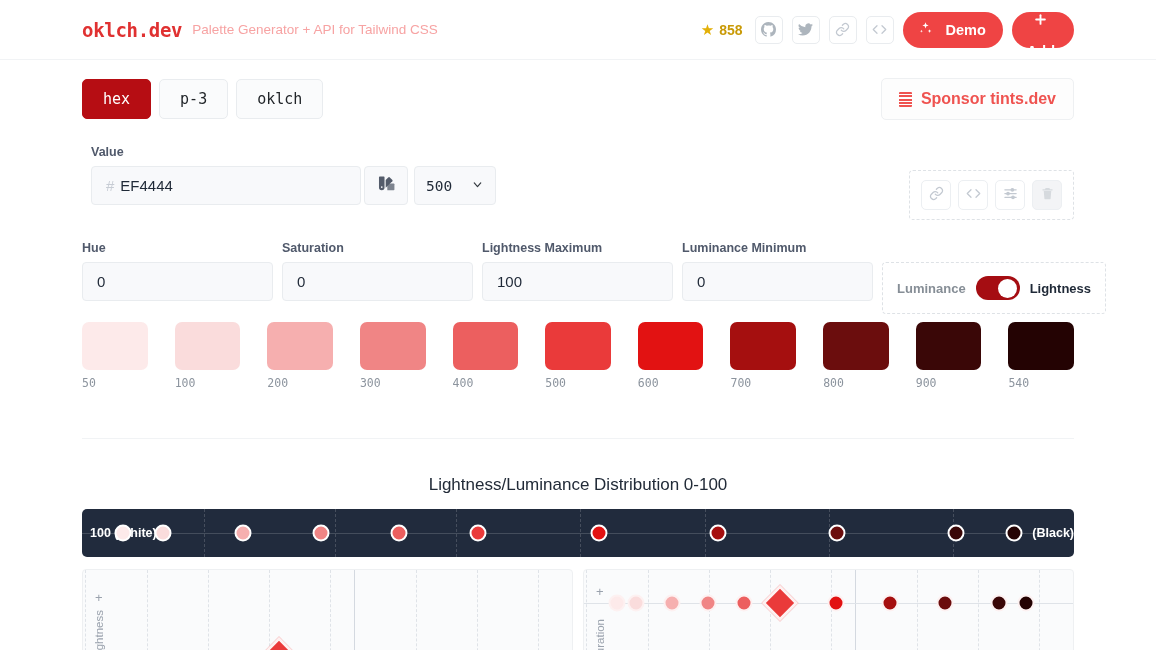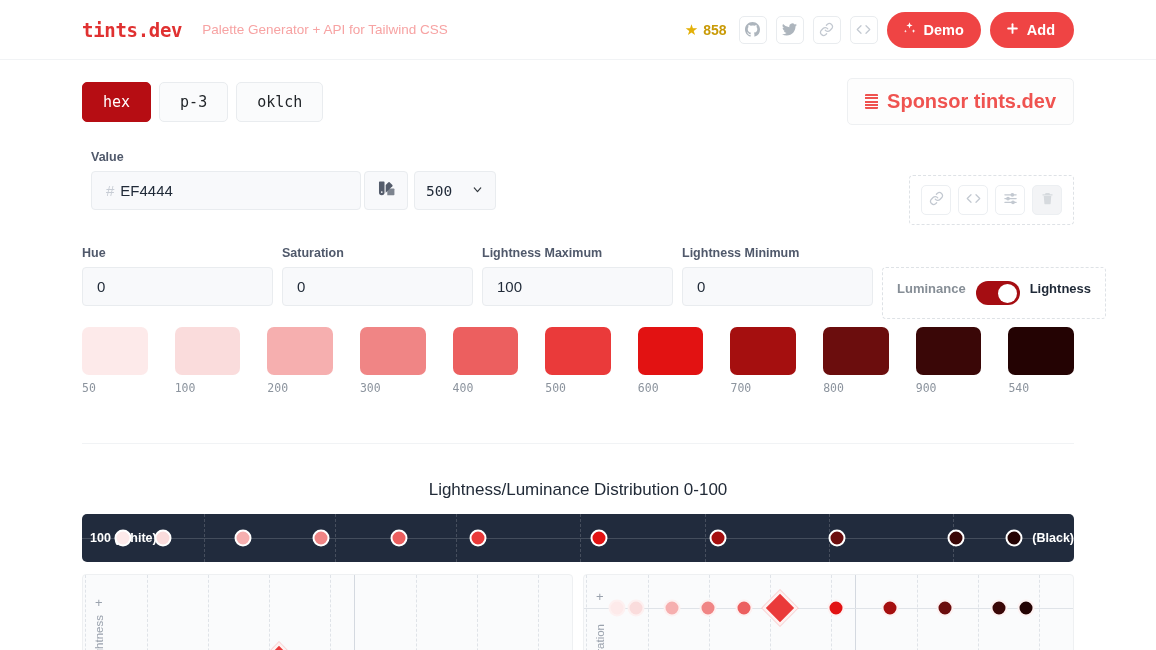--- a/index.html
+++ b/index.html
@@ -21,21 +21,21 @@
     padding: 0 82px;
   }
   .brand {
     font-family: "DejaVu Sans Mono", monospace;
     font-weight: bold;
     font-size: 19px;
     color: #e03131;
     letter-spacing: -0.3px;
   }
   .tagline {
-    margin-left: 20px;
+    margin-left: 10px;
     font-size: 13.5px;
     color: #f7a3a3;
   }
   .header-right {
     margin-left: auto;
     display: flex; align-items: center; gap: 9px;
   }
   .star-wrap { display:flex; align-items:center; gap:5px; margin-right:3px;}
   .star-icon { color:#e3b008; font-size:15px; line-height:1; }
   .star-count { color:#c99a06; font-weight:bold; font-size:14px; }
@@ -49,26 +49,26 @@
     cursor: pointer;
   }
   .icon-btn svg { display:block; }
   .pill {
     height: 36px;
     border-radius: 18px;
     background: #ef4444;
     color: #fff;
     font-weight: bold;
     font-size: 14.5px;
-    display: flex; align-items: center; gap: 7px;
+    display: flex; align-items: center; gap: 13px;
     padding: 0 18px;
     border: none; cursor: pointer;
   }
   .pill.demo { padding: 0 17px 0 15px; }
-  .pill.add { padding: 0 19px 0 15px; }
+  .pill.add { padding: 0 19px 0 15px; flex-direction: column; }
 
   
   .main { padding: 0 82px; }
 
   .tabrow { display: flex; align-items: center; margin-top: 18px; }
   .tab {
     font-family: "DejaVu Sans Mono", monospace;
     font-size: 15px;
     padding: 10px 20px;
     border-radius: 5px;
@@ -85,21 +85,21 @@
   }
   .sponsor {
     margin-left: auto;
     display: flex; align-items: center; gap: 9px;
     border: 1px solid #eef0f2;
     background:#fdfdfd;
     border-radius: 5px;
     padding: 11px 17px;
     color: #ef5350;
     font-weight: bold;
-    font-size: 20px;
+    font-size: 16px;
     cursor: pointer;
   }
   .sponsor-icon {
     width: 13px; height: 15px;
     background: repeating-linear-gradient(to bottom,#ef5350 0 2px,#fff 2px 3.3px);
     border-radius: 1px;
   }
 
   
   .formrow { display: flex; margin-top: 25px; align-items: flex-start; }
@@ -161,21 +161,21 @@
   .act.disabled { background:#f3f4f6; color:#d6dade; cursor:default; }
 
   .hslrow { display:flex; margin-top: 21px; align-items: flex-start; }
   .hslrow .col { margin-right: 9px; }
   .inp.num { width: 191px; }
   .toggle-box {
     margin-left: auto;
     border: 1px dashed #dee2e6;
     border-radius: 4px;
     padding: 13px 14px;
-    display:flex; gap:10px;
+    display:flex; align-items:center; gap:10px;
     align-self:flex-start; margin-top: 21px;
   }
   .tg-label { font-size:13px; font-weight:bold; color:#868e96; }
   .tg-label.on { color:#1f2937; }
   .toggle {
     width: 44px; height: 24px; border-radius: 12px;
     background:#a50d12; position:relative; cursor:pointer;
   }
   .toggle .knob {
     position:absolute; top:2.5px; right:3px;
@@ -264,21 +264,21 @@
     font-size: 11.5px;
     color:#9aa2ad;
   }
 </style>
 </head>
 <body>
 
 <div class="page">
 
   <div class="header">
-    <span class="brand">tints.dev</span>
+    <span class="brand">oklch.dev</span>
     <span class="tagline">Palette Generator + API for Tailwind CSS</span>
 
     <div class="header-right">
       <div class="star-wrap">
         <span class="star-icon">★</span>
         <span class="star-count">858</span>
       </div>
 
       <div class="icon-btn">
         <span>
@@ -431,21 +431,21 @@
           <span>0</span>
         </div>
       </div>
       <div class="col">
         <div class="field-label">Lightness Maximum</div>
         <div class="inp num">
           <span>100</span>
         </div>
       </div>
       <div class="col">
-        <div class="field-label">Lightness Minimum</div>
+        <div class="field-label">Luminance Minimum</div>
         <div class="inp num">
           <span>0</span>
         </div>
       </div>
 
       <div class="toggle-box">
         <span class="tg-label">Luminance</span>
         <div class="toggle">
           <div class="knob"></div>
         </div>

